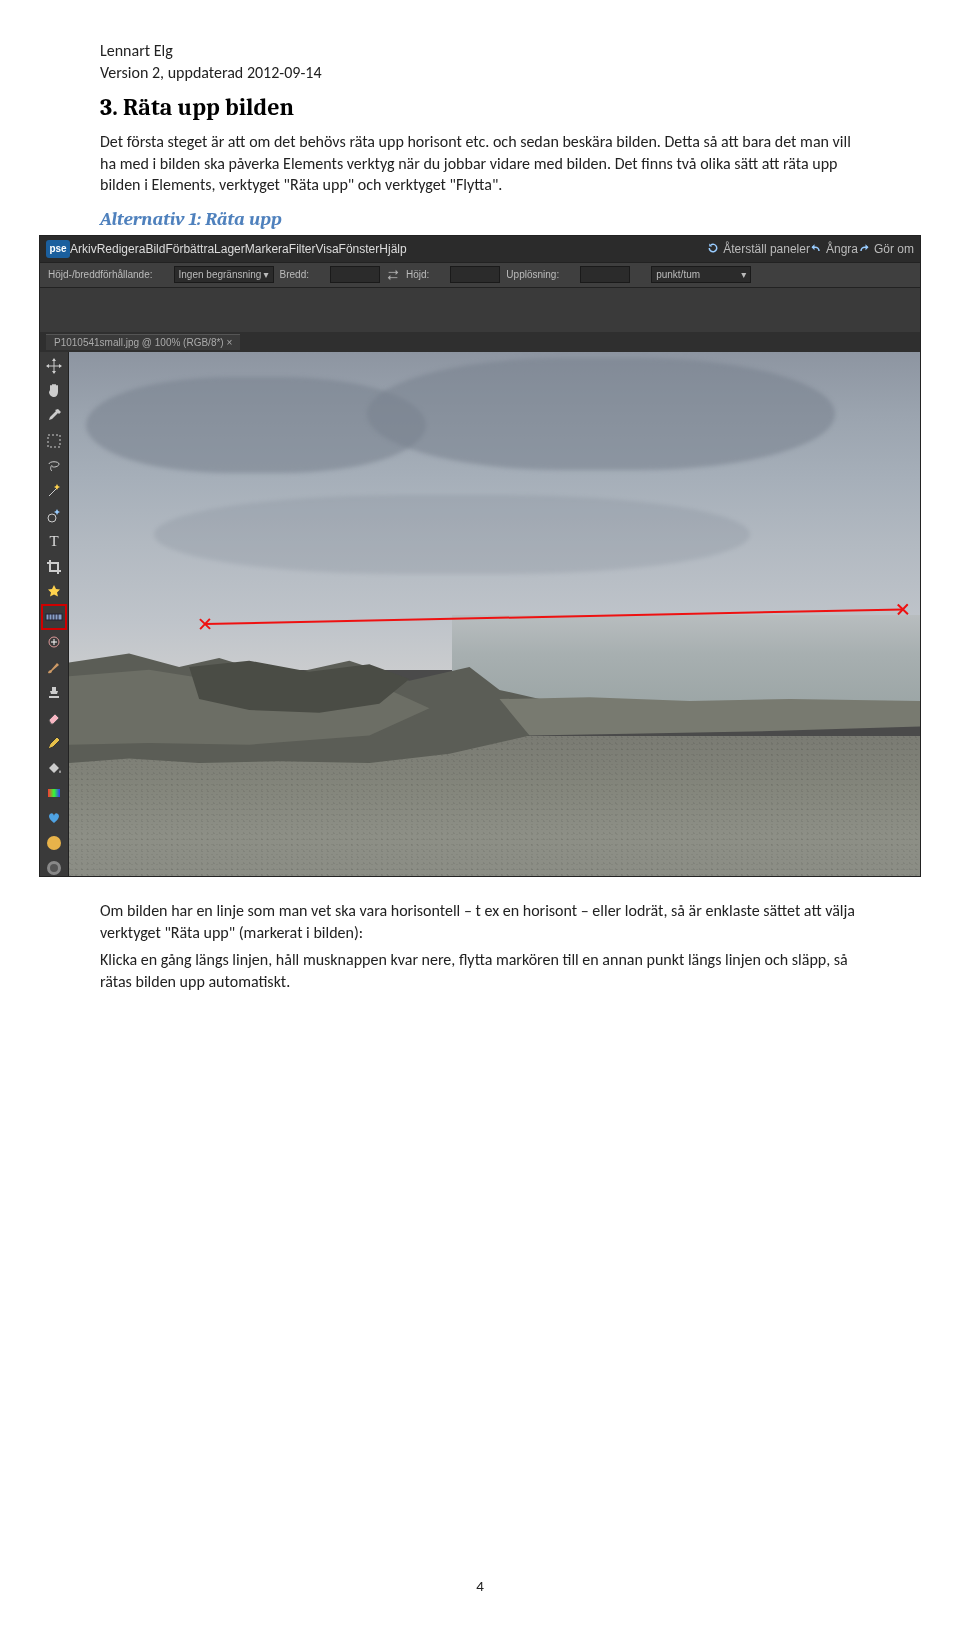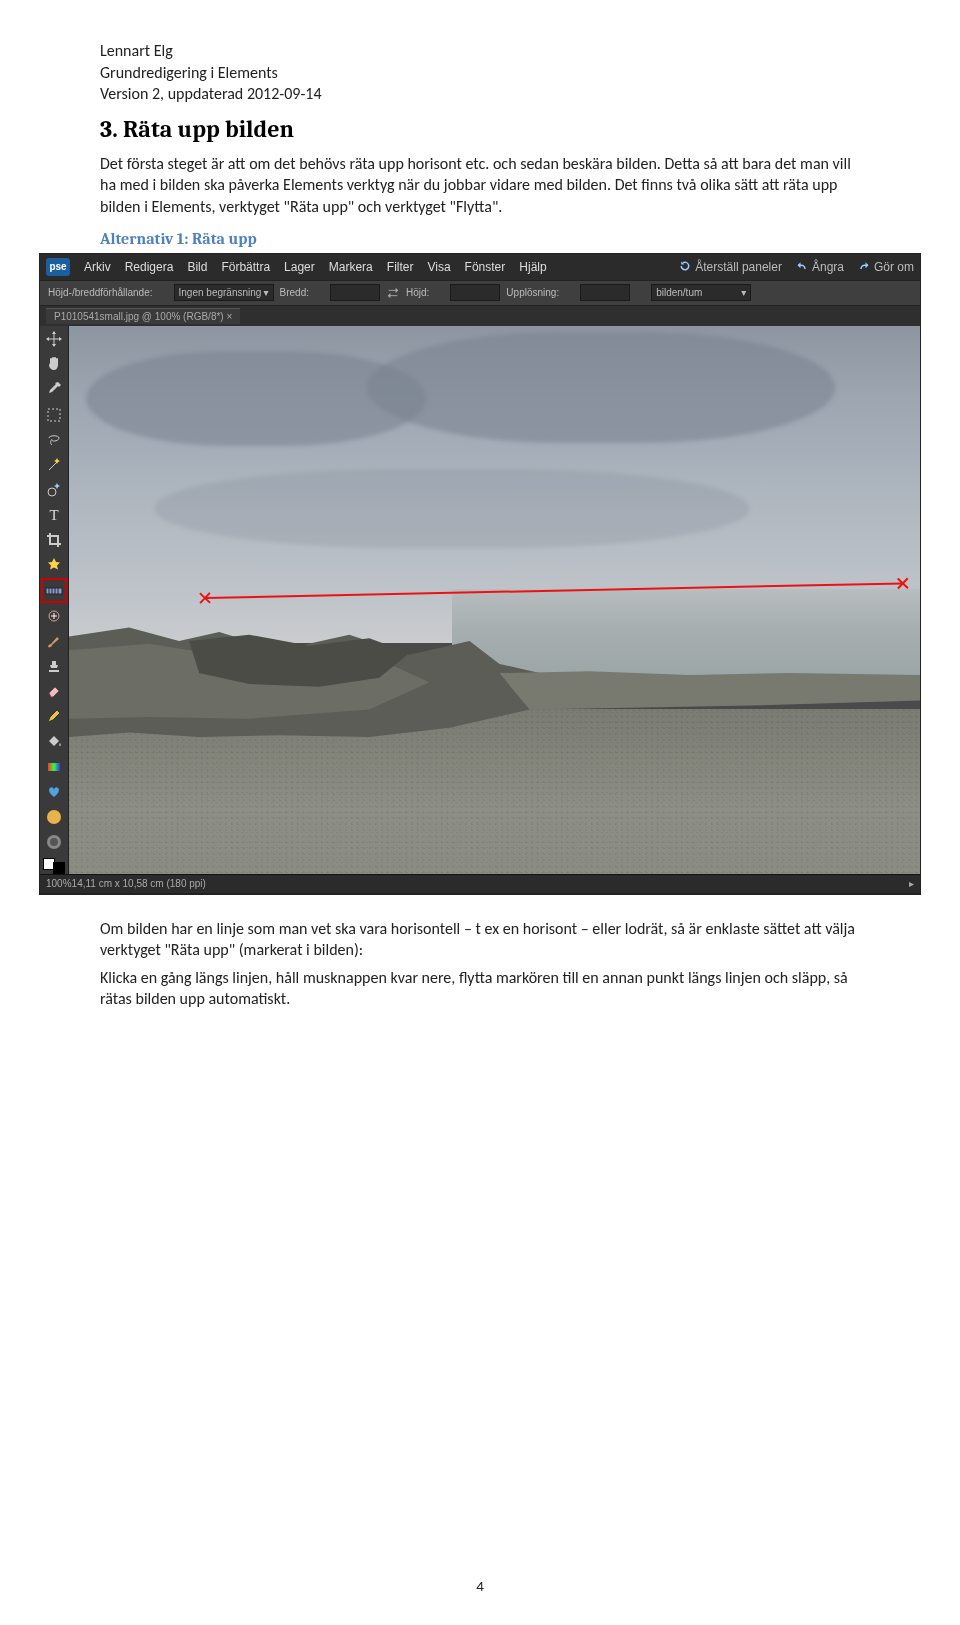--- a/index.html
+++ b/index.html
@@ -1,32 +1,32 @@
 <!DOCTYPE html>
 <html><head>
 <meta charset="utf-8">
 <style>
   html,body{margin:0;padding:0;background:#fff;font-family:Calibri,"Segoe UI",Arial,sans-serif;color:#222;}
   .page{width:960px;min-height:1625px;margin:0 auto;position:relative;box-sizing:border-box;padding:40px 100px 60px 100px;border-radius:26px;}
   .hdr{font-size:16px;line-height:1.35;color:#222;margin-bottom:10px;}
   h2{font-family:Cambria,Georgia,serif;color:#000000;font-size:24px;font-weight:bold;margin:8px 0 10px 0;}
   .body-p{font-size:16px;line-height:1.35;margin:0 0 6px 0;}
-  .alt-h{font-family:Cambria,Georgia,serif;color:#4f81bd;font-size:16px;font-weight:bold;margin:12px 0 6px 0;}
+  .alt-h{font-family:Cambria,Georgia,serif;color:#4f81bd;font-size:19px;font-weight:bold;margin:12px 0 6px 0;font-style:italic;}
   .pse-wrap{width:880px;margin-left:-60px;}
   
   .pse{width:880px;height:640px;background:#3a3a3a;font-family:Tahoma,Arial,sans-serif;font-size:11px;color:#ccc;position:relative;overflow:hidden;box-shadow:0 0 0 1px #222;}
-  .pse .menubar{height:26px;background:#2b2b2b;display:flex;align-items:center;padding:0 6px;gap:14px;color:#ddd;font-size:12px;}
+  .pse .menubar{height:26px;background:#2b2b2b;display:flex;align-items:center;padding:0 6px;color:#ddd;font-size:12px;}
   .pse .menubar .logo{width:24px;height:18px;background:#1b5f9e;border-radius:3px;color:#fff;font-size:10px;font-weight:bold;display:flex;align-items:center;justify-content:center;}
   .pse .menubar .sep{flex:1;}
   .pse .menubar .rbtn{display:flex;align-items:flex-start;gap:4px;color:#bbb;}
   .pse .menubar .ico{width:12px;height:12px;display:inline-block;}
   .pse .optbar{height:24px;background:#3f3f3f;border-top:1px solid #222;border-bottom:1px solid #222;display:flex;align-items:center;gap:6px;padding:0 8px;color:#bbb;font-size:10px;}
   .pse .optbar .field{background:#2b2b2b;border:1px solid #1a1a1a;height:15px;min-width:90px;padding:0 4px;display:flex;align-items:center;margin-left:15px;}
   .pse .optbar .swapico{width:14px;height:14px;color:#aaa;}
-  .pse .tabstrip{height:20px;background:#2f2f2f;display:flex;align-items:center;padding:0 6px;color:#aaa;font-size:10px;}
+  .pse .tabstrip{height:20px;background:#2f2f2f;display:flex;align-items:center;padding:0 6px;color:#aaa;font-size:10px;margin-top:44px;}
   .pse .tabstrip .tab{background:#3a3a3a;padding:2px 8px;border-top:1px solid #555;}
   .pse .workrow{display:flex;height:548px;}
   .pse .toolcol{width:28px;background:#3a3a3a;border-right:1px solid #222;display:flex;flex-direction:column;align-items:center;padding-top:4px;gap:6px;}
   .pse .tool{width:20px;height:20px;border-radius:2px;display:flex;align-items:center;justify-content:center;color:#ccc;font-size:13px;position:relative;}
   .pse .tool.redbox::after{content:"";position:absolute;inset:-3px;border:2px solid #d00000;}
   .pse .tool.star svg{fill:#ffd24d;}
   .pse .tool .dot{width:14px;height:14px;border-radius:50%;}
   .pse .swatch{display:flex;gap:2px;}
   .pse .swatch .s{width:10px;height:10px;border:1px solid #000;}
   .pse .canvas{flex:1;position:relative;background:#4a4a4a;overflow:hidden;}
@@ -51,21 +51,20 @@
   .pse .projb{height:16px;background:#222;color:#bbb;font-size:9px;padding:0 6px;display:flex;align-items:center;letter-spacing:0.5px;}
   .pgnum{position:absolute;bottom:30px;left:0;right:0;text-align:center;font-size:15px;color:#222;}
 </style>
 </head>
 <body>
 
 <div class="page">
 
   <div class="hdr">
     <div>Lennart Elg</div>
-    <div>Grundredigering  i Elements</div>
     <div>Version 2, uppdaterad 2012-09-14</div>
   </div>
 
   <h2>
     <span>3.</span>
     <span>Räta upp bilden</span>
   </h2>
 
   <p class="body-p">Det första steget är att om det behövs räta upp horisont etc. och sedan beskära bilden. Detta så att bara det man vill ha med i bilden ska påverka Elements verktyg när du jobbar vidare med bilden. Det finns två olika sätt att räta upp bilden i Elements, verktyget "Räta upp" och verktyget "Flytta".</p>
 
@@ -119,21 +118,21 @@
       <div class="field" style="min-width:40px"></div>
       <svg class="swapico" viewBox="0 0 16 16">
             <path stroke="#aaa" fill="none" d="M3 5h10M3 11h10"></path>
             <path fill="#aaa" d="M11 2l3 3-3 3zM5 8l-3 3 3 3z"></path>
           </svg>
       <span>Höjd:</span>
       <div class="field" style="min-width:40px"></div>
       <span>Upplösning:</span>
       <div class="field" style="min-width:40px"></div>
       <div class="field">
-            <span>bilden/tum</span> 
+            <span>punkt/tum</span> 
             <span style="margin-left:auto">▾</span>
           </div>
     </div>
 
     <div class="tabstrip">
       <div class="tab">P1010541small.jpg @ 100% (RGB/8*) ×</div>
     </div>
 
     <div class="workrow">
       <div class="toolcol">

